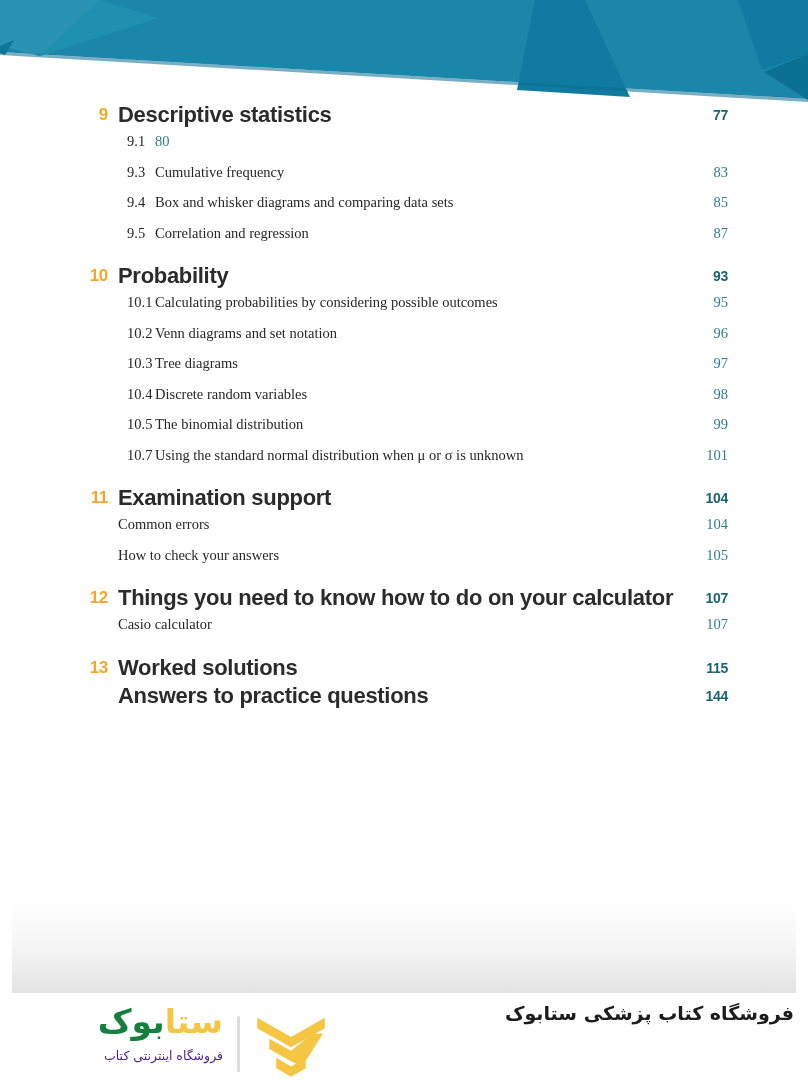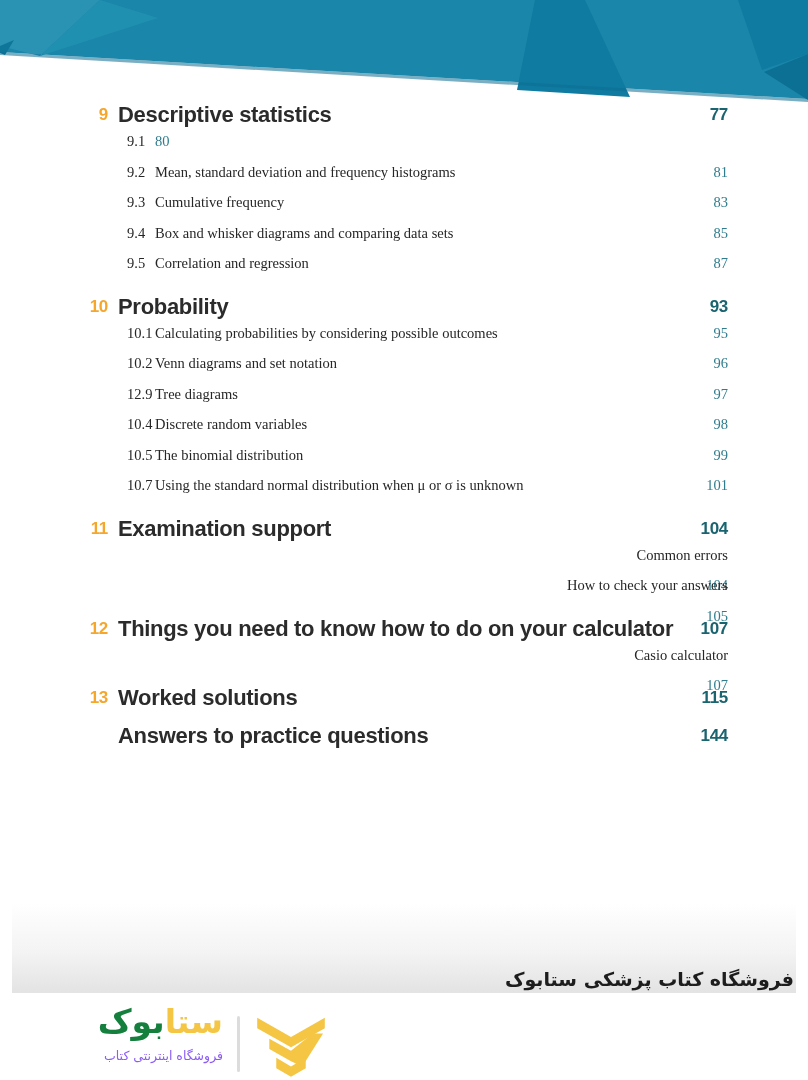--- a/index.html
+++ b/index.html
@@ -15,57 +15,57 @@
   .chapter:first-child{margin-top:0;}
   .ch-row{display:flex;align-items:center;height:24px;line-height:24px;margin-bottom:-1px;}
   .ch-num{
     width:20px;text-align:right;margin-right:10px;flex:0 0 auto;
     color:#F5A62B;font-size:17px;font-weight:bold;letter-spacing:-0.3px;
   }
   .ch-title{
     flex:1 1 auto;color:#2b2b2b;font-size:22px;font-weight:bold;letter-spacing:-0.3px;
   }
   .ch-page{
-    flex:0 0 auto;color:#1A6470;font-size:17px;font-weight:bold;letter-spacing:-0.3px;
+    flex:0 0 auto;color:#1A6470;font-size:14px;font-weight:bold;letter-spacing:-0.3px;
   }
   .sub-row{
     display:flex;align-items:flex-end;height:30.5px;line-height:30.5px;
     padding-left:39px;font-family:"Liberation Serif",serif;font-size:14.5px;color:#262626;
   }
-  .sub-row.unnumbered{padding-left:30px;flex-direction:column;}
+  .sub-row.unnumbered{padding-left:30px;}
   .sub-num{flex:0 0 auto;display:inline-block;min-width:28px;}
   .sub-label{flex:1 1 auto;}
   .sub-page{flex:0 0 auto;color:#2E7C8D;}
   
   .page-shadow{
     position:absolute;left:12px;right:12px;top:903px;height:90px;
     background:linear-gradient(to bottom, rgba(230,230,230,0) 0%, rgba(229,229,229,0.45) 55%, #e3e3e3 100%);
   }
   
-  .footer-right{position:absolute;right:14px;top:964px;text-align:left;}
+  .footer-right{position:absolute;right:14px;top:998px;text-align:left;}
   .store-name{
     direction:rtl;font-family:"DejaVu Sans",sans-serif;font-weight:bold;
     font-size:19px;color:#1d1d1d;line-height:30px;
   }
   .website{
     margin-top:6px;font-family:"Liberation Sans",sans-serif;font-weight:bold;
     font-size:22px;letter-spacing:7px;color:#1d1d1d;white-space:nowrap;
   }
   .website .gold{color:#F5B517;}
   .footer-left{position:absolute;left:55px;top:1000px;display:flex;align-items:flex-start;}
   .wordmark-block{width:168px;text-align:right;}
   .wordmark{
     direction:rtl;font-family:"DejaVu Sans",sans-serif;font-weight:bold;
     font-size:33px;line-height:44px;white-space:nowrap;
   }
   .wm-yellow{color:#F5C544;}
   .wm-gray{color:#15803d;}
   .logo-tagline{
     direction:rtl;font-family:"DejaVu Sans",sans-serif;font-size:12.5px;
-    color:#8b5cf6;line-height:20px;margin-top:2px;
+    color:#4c1d95;line-height:20px;margin-top:2px;
   }
   .logo-divider{
     width:3px;height:56px;background:#dcdcdc;border-radius:2px;
     margin:16px 12px 0 14px;flex:0 0 auto;
   }
   .chevron-mark{flex:0 0 auto;margin-top:4px;}
 </style>
 </head>
 <body>
 
@@ -87,25 +87,20 @@
       <div class="ch-row">
         <span class="ch-num">9</span>
         <span class="ch-title">Descriptive statistics</span>
         <span class="ch-page">77</span>
       </div>
       <div class="sub-row">
         <span class="sub-num">9.1</span>
         <span class="sub-page">80</span>
       </div>
       <div class="sub-row">
-        <span class="sub-num">9.2</span>
-        <span class="sub-label">Mean, standard deviation and frequency histograms</span>
-        <span class="sub-page">81</span>
-      </div>
-      <div class="sub-row">
         <span class="sub-num">9.3</span>
         <span class="sub-label">Cumulative frequency</span>
         <span class="sub-page">83</span>
       </div>
       <div class="sub-row">
         <span class="sub-num">9.4</span>
         <span class="sub-label">Box and whisker diagrams and comparing data sets</span>
         <span class="sub-page">85</span>
       </div>
       <div class="sub-row">
@@ -124,21 +119,21 @@
         <span class="sub-num">10.1</span>
         <span class="sub-label">Calculating probabilities by considering possible outcomes</span>
         <span class="sub-page">95</span>
       </div>
       <div class="sub-row">
         <span class="sub-num">10.2</span>
         <span class="sub-label">Venn diagrams and set notation</span>
         <span class="sub-page">96</span>
       </div>
       <div class="sub-row">
-        <span class="sub-num">12.9</span>
+        <span class="sub-num">10.3</span>
         <span class="sub-label">Tree diagrams</span>
         <span class="sub-page">97</span>
       </div>
       <div class="sub-row">
         <span class="sub-num">10.4</span>
         <span class="sub-label">Discrete random variables</span>
         <span class="sub-page">98</span>
       </div>
       <div class="sub-row">
         <span class="sub-num">10.5</span>
@@ -177,21 +172,21 @@
         <span class="sub-page">107</span>
       </div>
     </div>
     <div class="chapter">
       <div class="ch-row">
         <span class="ch-num">13</span>
         <span class="ch-title">Worked solutions</span>
         <span class="ch-page">115</span>
       </div>
     </div>
-    <div class="chapter" style="margin-top: 15px;">
+    <div class="chapter" style="margin-top: 5px;">
       <div class="ch-row">
         <span class="ch-num"></span>
         <span class="ch-title">Answers to practice questions</span>
         <span class="ch-page">144</span>
       </div>
     </div>
   </div>
 
 <div class="page-shadow"></div>
 

